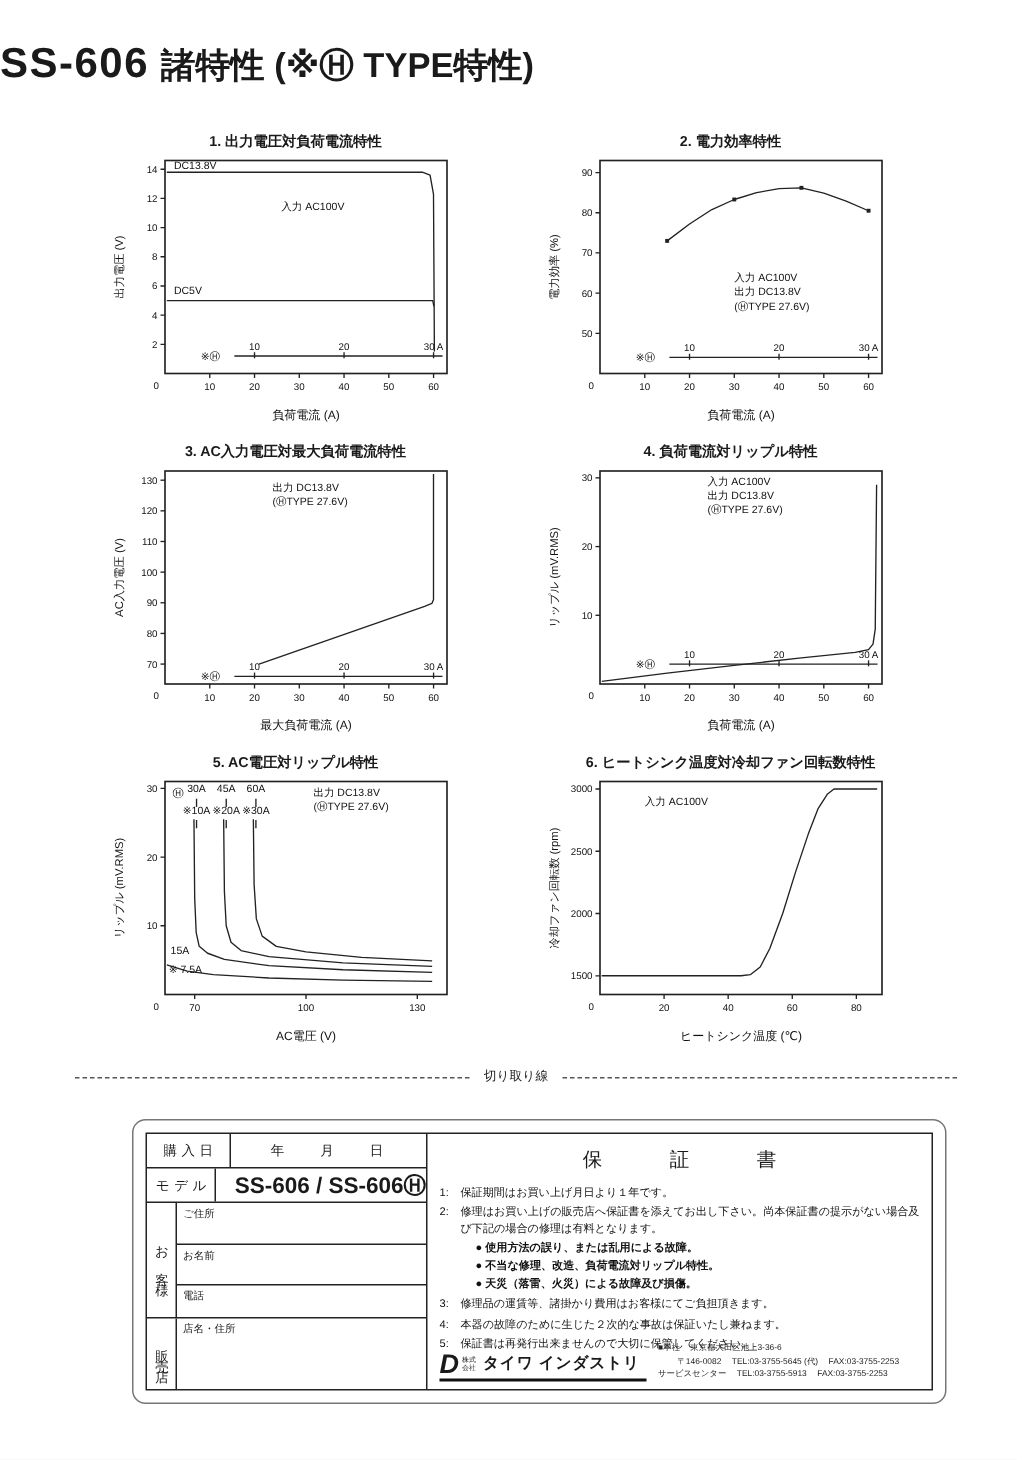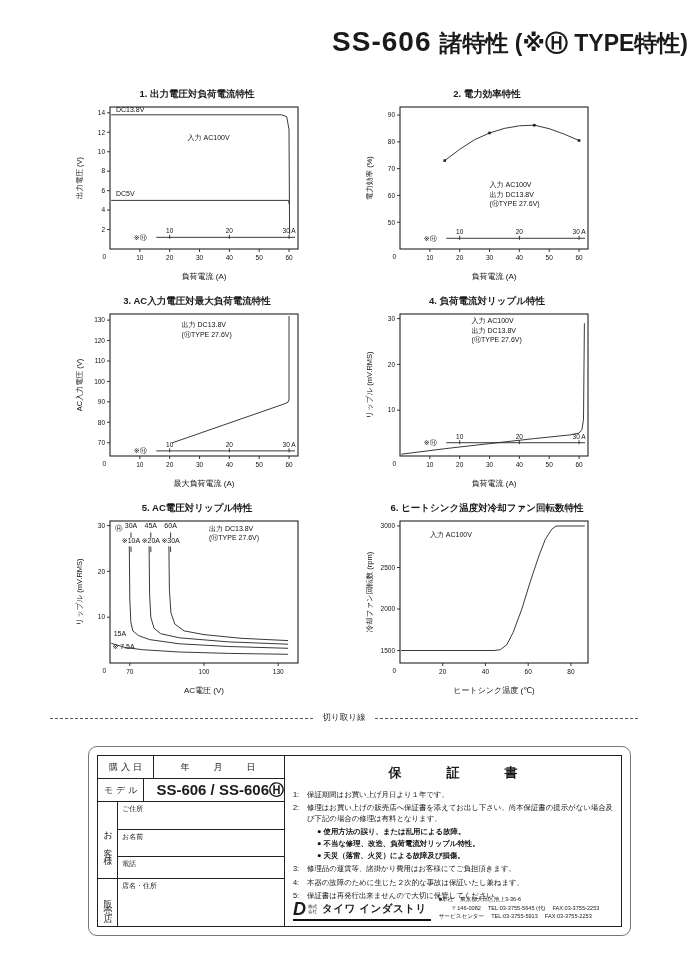--- a/index.html
+++ b/index.html
@@ -1,20 +1,20 @@
 <!DOCTYPE html>
 <html><head>
 <meta charset="utf-8">
 <style>
   * { margin:0; padding:0; box-sizing:border-box; }
   body { background:#e8e8e8; font-family:"Liberation Sans","DejaVu Sans",sans-serif; color:#1a1a1a; }
   #page { position:relative; width:688px; height:973px; background:#ffffff; margin:0 auto; overflow:hidden; }
 
   
-  .main-title { position:absolute; top:26px; left:0; width:100%; text-align:right; white-space:nowrap; }
+  .main-title { position:absolute; top:26px; left:0; width:100%; text-align:left; white-space:nowrap; }
   .main-title .model { font-size:28px; font-weight:900; letter-spacing:1px; }
   .main-title .rest  { font-size:23px; font-weight:600; margin-left:8px; }
 
   
   .charts { position:absolute; left:72px; top:88px; width:540px;
             display:grid; grid-template-columns:250px 250px; column-gap:40px; row-gap:12px; }
   .chart-block { width:250px; }
   .chart-title { font-size:9.5px; font-weight:bold; text-align:center; height:13px; white-space:nowrap; }
   .chart-block svg { display:block; }
 
@@ -42,21 +42,21 @@
           writing-mode:vertical-rl; text-orientation:upright; font-size:9px; letter-spacing:7px; }
   .grp-rows { flex:1; display:flex; flex-direction:column; }
   .fcell { border-bottom:1px solid #222; font-size:7px; padding:2px 0 0 4px; }
   .fcell:last-child { border-bottom:none; }
   .c1 { height:28px; } .c2 { height:28px; } .c3 { height:21px; }
   .grp-cust { height:77px; border-bottom:1px solid #222; }
   .grp-deal { height:47px; }
   .d1 { flex:1; }
 
   .wright { flex:1; position:relative; padding:6px 8px 4px 8px; }
-  .w-title { text-align:center; font-size:13px; font-weight:bold; letter-spacing:16px; padding-left:16px; margin-top:2px; }
+  .w-title { text-align:center; font-size:13px; font-weight:normal; letter-spacing:16px; padding-left:16px; margin-top:2px; }
   .terms { margin-top:8px; font-size:7.4px; line-height:1.4; color:#111; }
   .term { display:flex; margin-top:3px; }
   .tno { width:14px; flex:none; }
   .ttext { flex:1; }
   .bullets { margin:3px 0 3px 24px;font-weight:bold; }
   .bullets div { margin-top:1.5px; }
 
   .company { position:absolute; left:8px; right:6px; bottom:5px; display:flex; align-items:flex-end; }
   .logo-box { display:flex; align-items:center; border-bottom:2px solid #111; padding:0 4px 2px 0; }
   .logo-d { font-size:18px; font-weight:900; font-style:italic; line-height:0.9; letter-spacing:-1px; }

